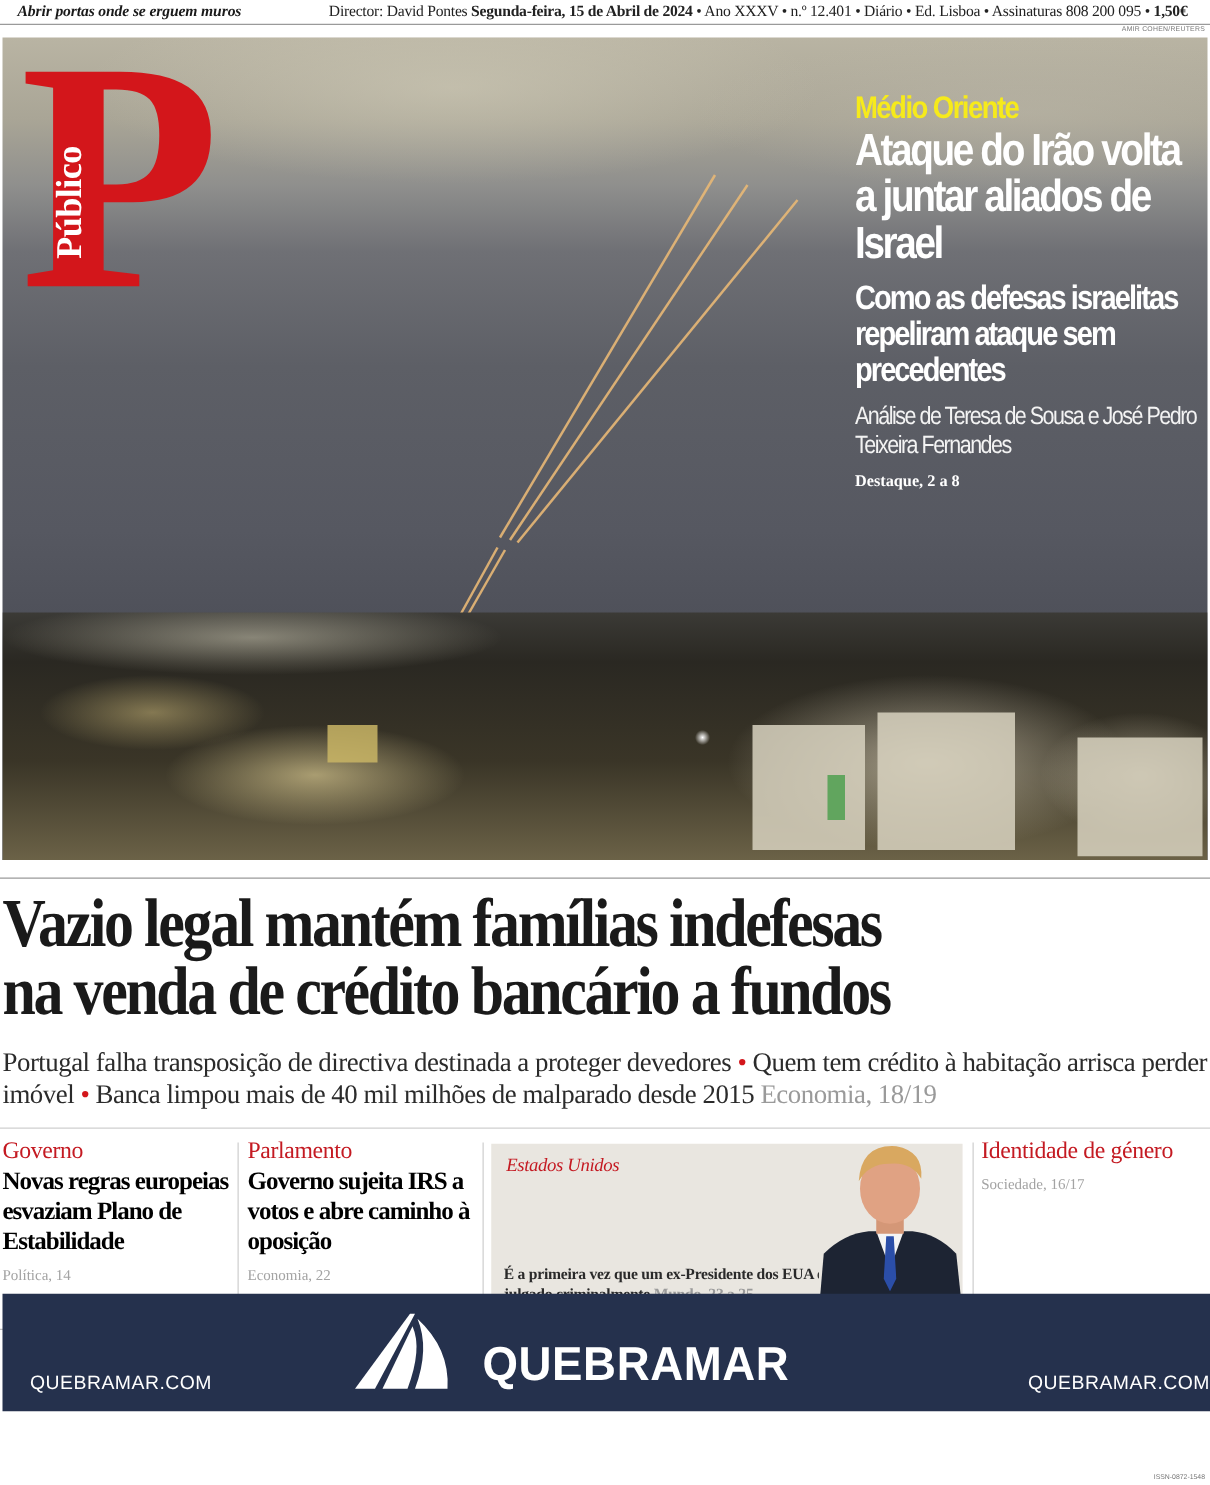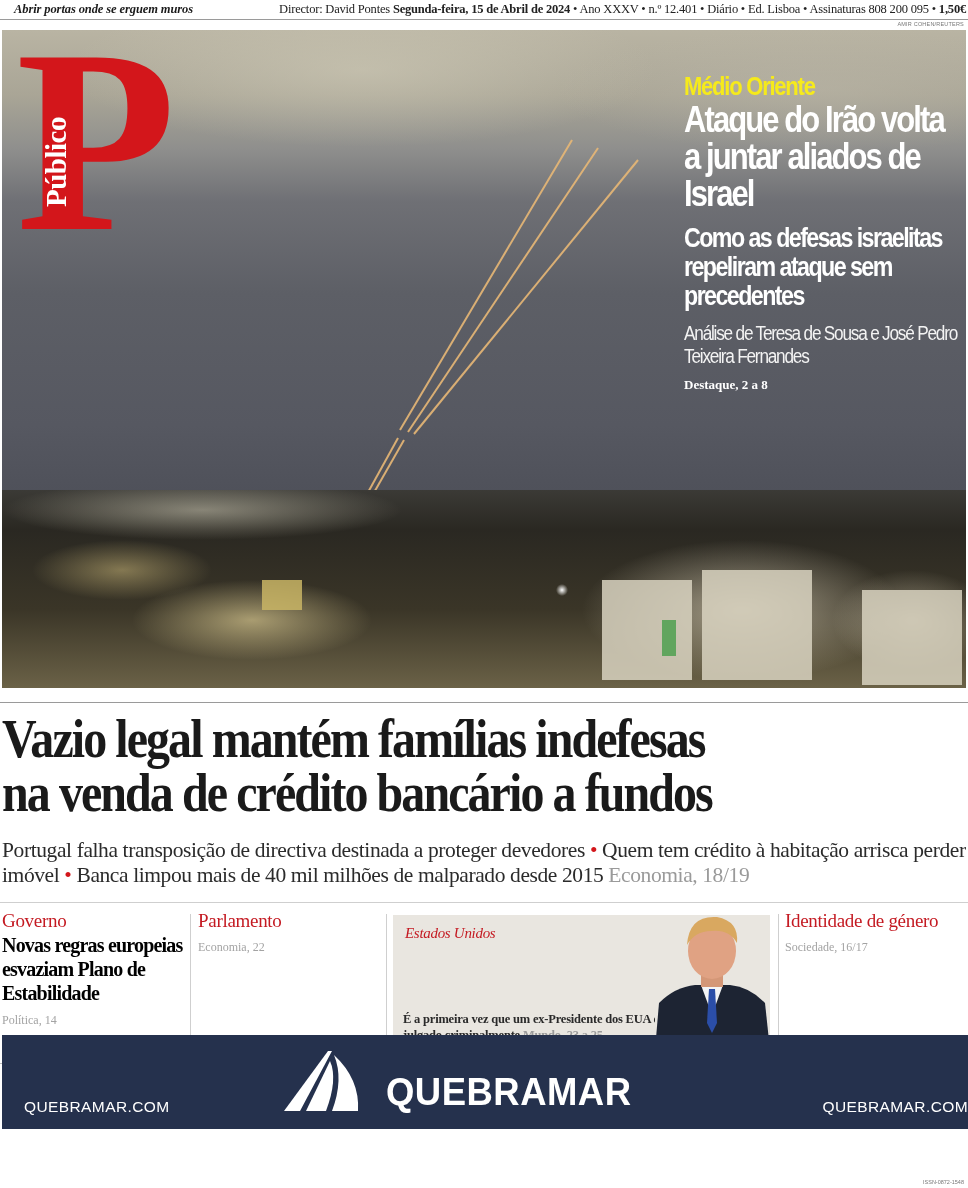--- a/index.html
+++ b/index.html
@@ -1,21 +1,21 @@
 <!DOCTYPE html>
 <html><head>
 <meta charset="utf-8">
 <style>
   html, body { margin: 0; padding: 0; background: #ffffff; }
   body { width: 968px; height: 1188px; position: relative; overflow: hidden; font-family: "Liberation Serif", serif; color: #1a1a1a; }
 
   
   .topbar { position: absolute; left: 0; top: 0; width: 968px; height: 18px; display: flex; justify-content: space-between; align-items: center; font-size: 12.5px; }
   .slogan { font-weight: bold; font-style: italic; padding-left: 14px; letter-spacing: -0.1px; }
-  .meta { color: #222; padding-right: 2px; white-space: nowrap; letter-spacing: -0.2px; }
+  .meta { color: #222; padding-right: 18px; white-space: nowrap; letter-spacing: -0.2px; }
   .meta b { font-weight: bold; }
   .rule-top { position: absolute; left: 0; top: 19px; width: 968px; height: 1px; background: #9a9a9a; }
   .credit { position: absolute; right: 4px; top: 21px; font-family: "Liberation Sans", sans-serif; font-size: 5.5px; color: #777; letter-spacing: 0.2px; }
 
   
   .hero { position: absolute; left: 2px; top: 30px; width: 964px; height: 658px; overflow: hidden;
     background:
       linear-gradient(180deg, #b9b4a3 0%, #a9a596 10%, #8f8f8d 18%, #6f7075 26%, #5d5f66 40%, #565861 60%, #4f515a 70%, #3e3f47 72%, #2a2a2d 74%, #1d1c1a 100%);
   }
   .hero .cloud { position: absolute; left: 0; top: 0; width: 964px; height: 190px;
@@ -145,20 +145,21 @@
 
 <div class="col" style="left:2px;width:185px;">
   <div class="kick">Governo</div>
   <div class="title">Novas regras europeias esvaziam Plano de Estabilidade</div>
   <div class="ref">Política, 14</div>
 </div>
 <div class="vsep" style="left:190px;"></div>
 
 <div class="col" style="left:198px;width:182px;">
   <div class="kick">Parlamento</div>
+  <div class="title">Governo sujeita IRS a votos e abre caminho à oposição</div>
   <div class="ref">Economia, 22</div>
 </div>
 <div class="vsep" style="left:386px;"></div>
 
 <div class="feature">
   <div class="kick">Estados Unidos</div>
   <div class="desc">
     <span>É a primeira vez que um ex-Presidente dos EUA é julgado criminalmente</span>
     <span class="ref-grey">Mundo, 23 a 25</span>
   </div>

